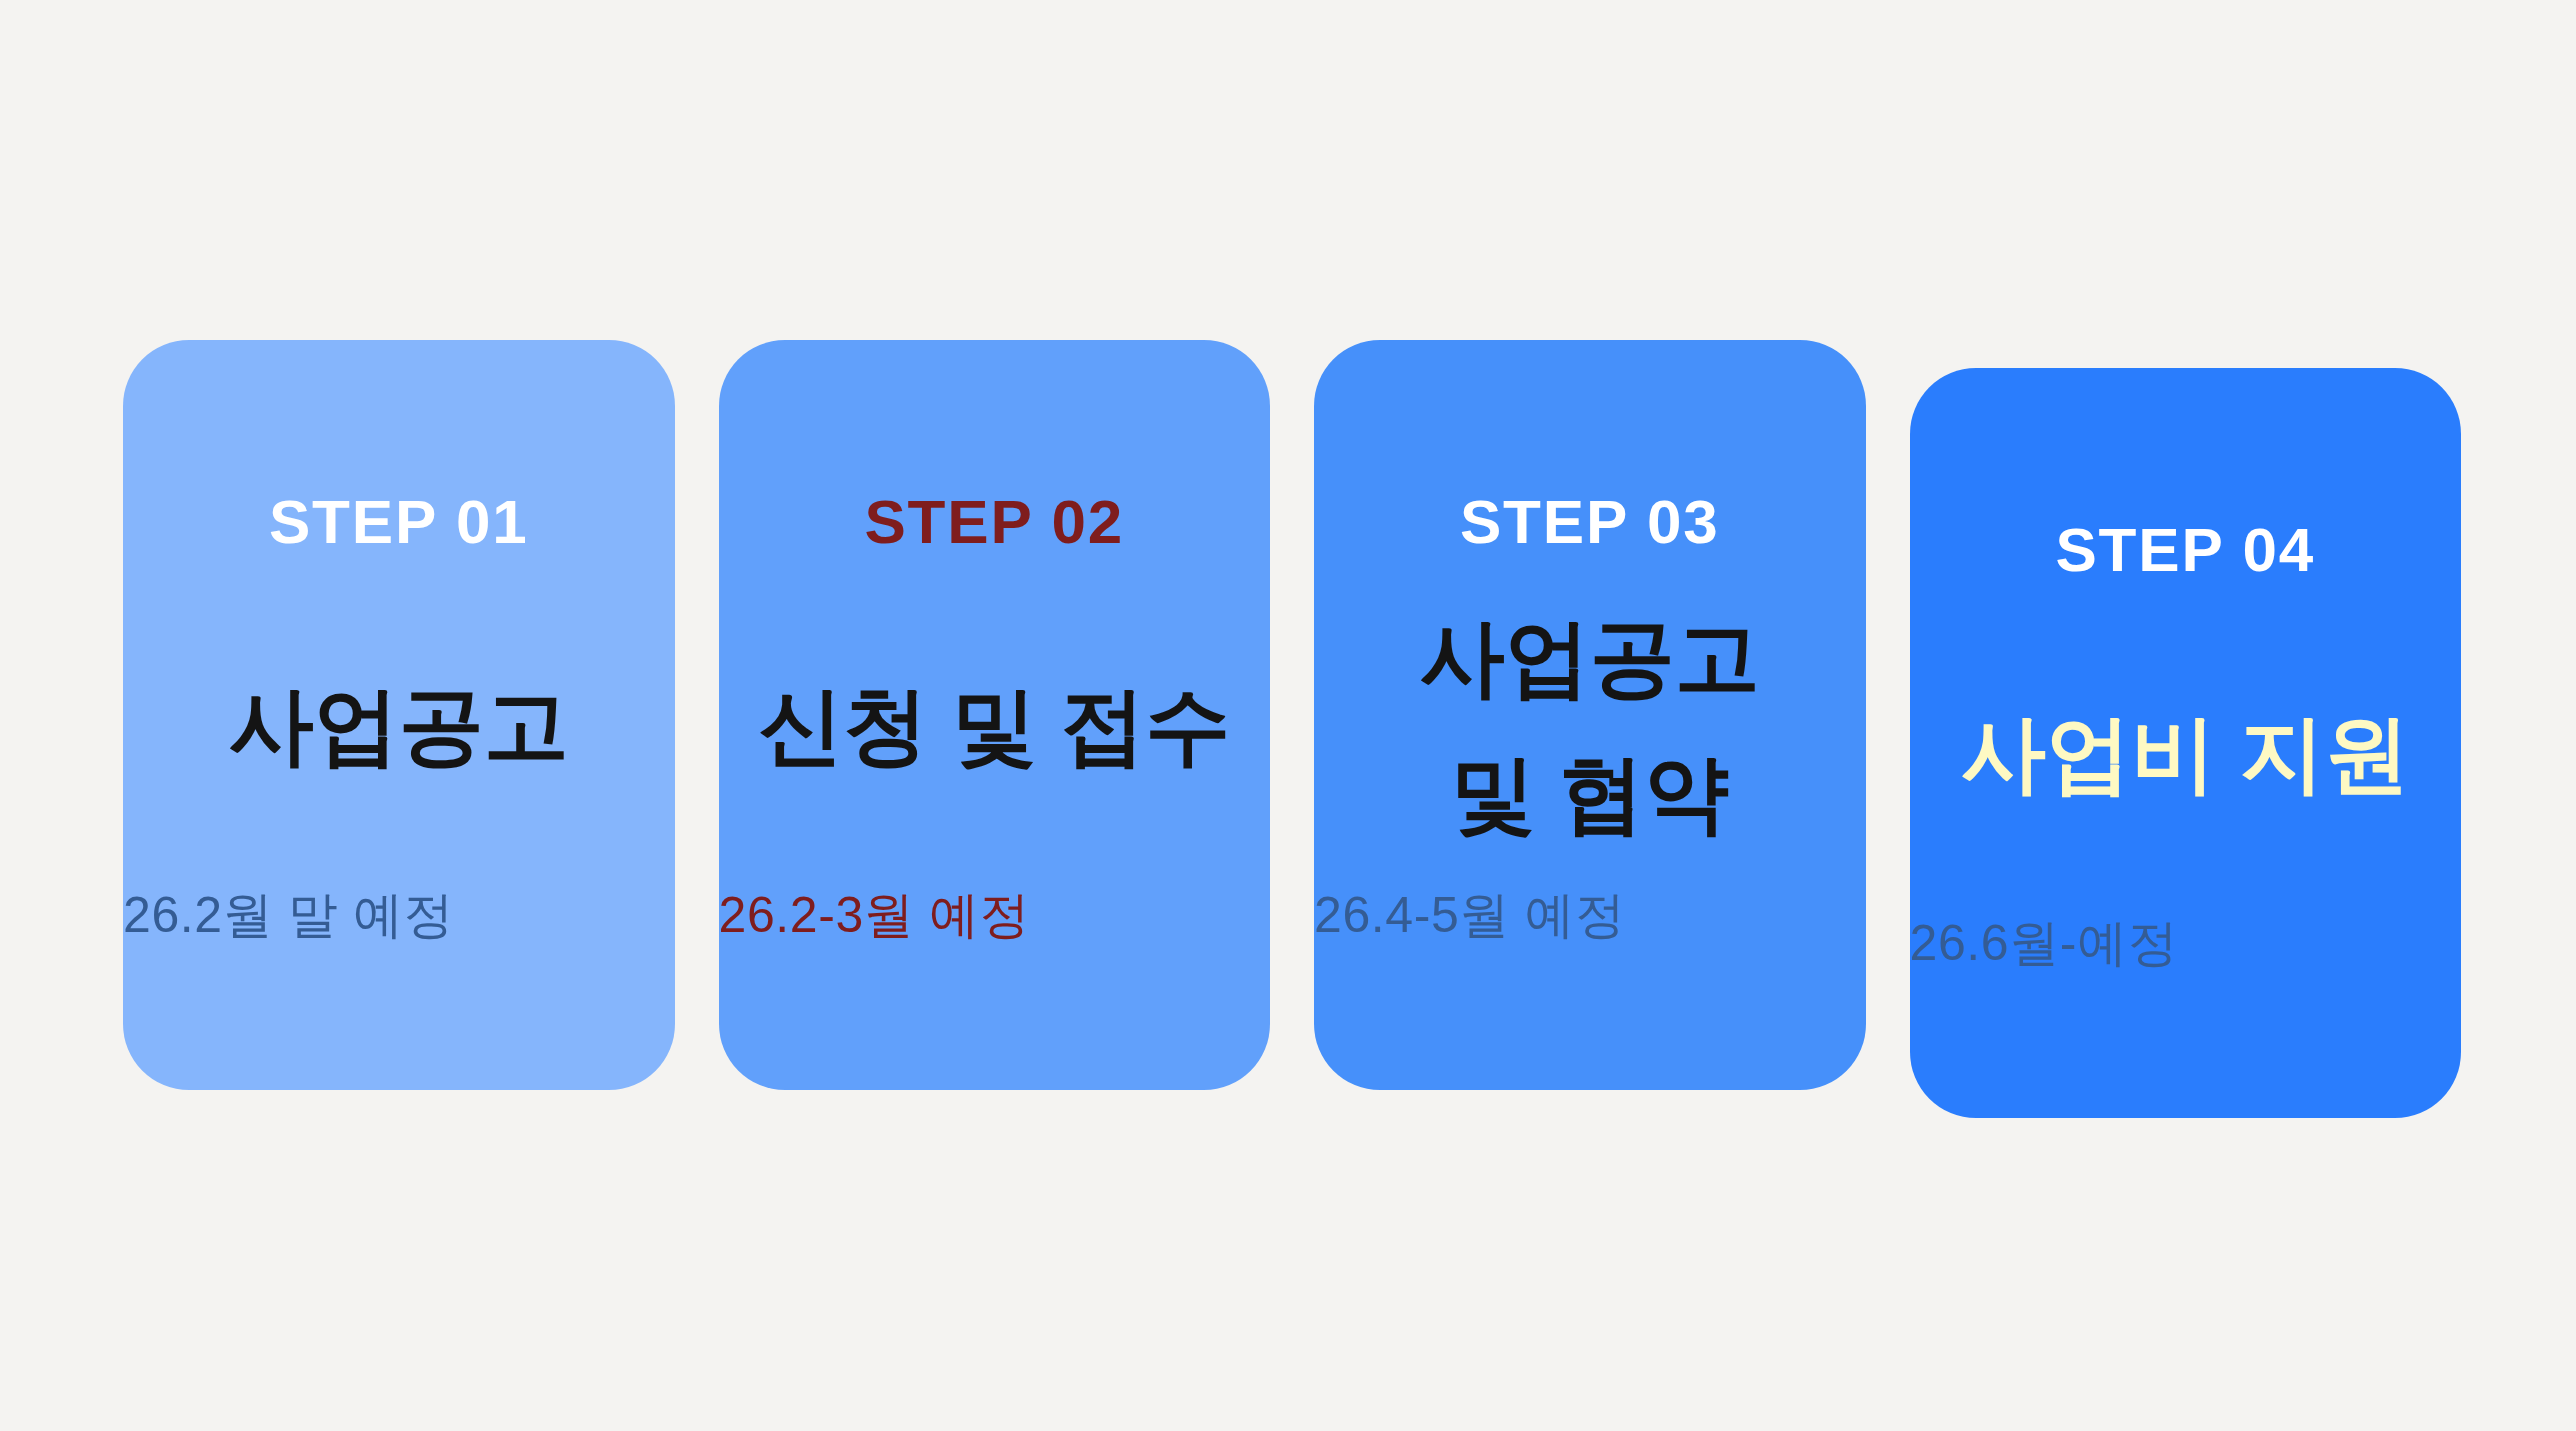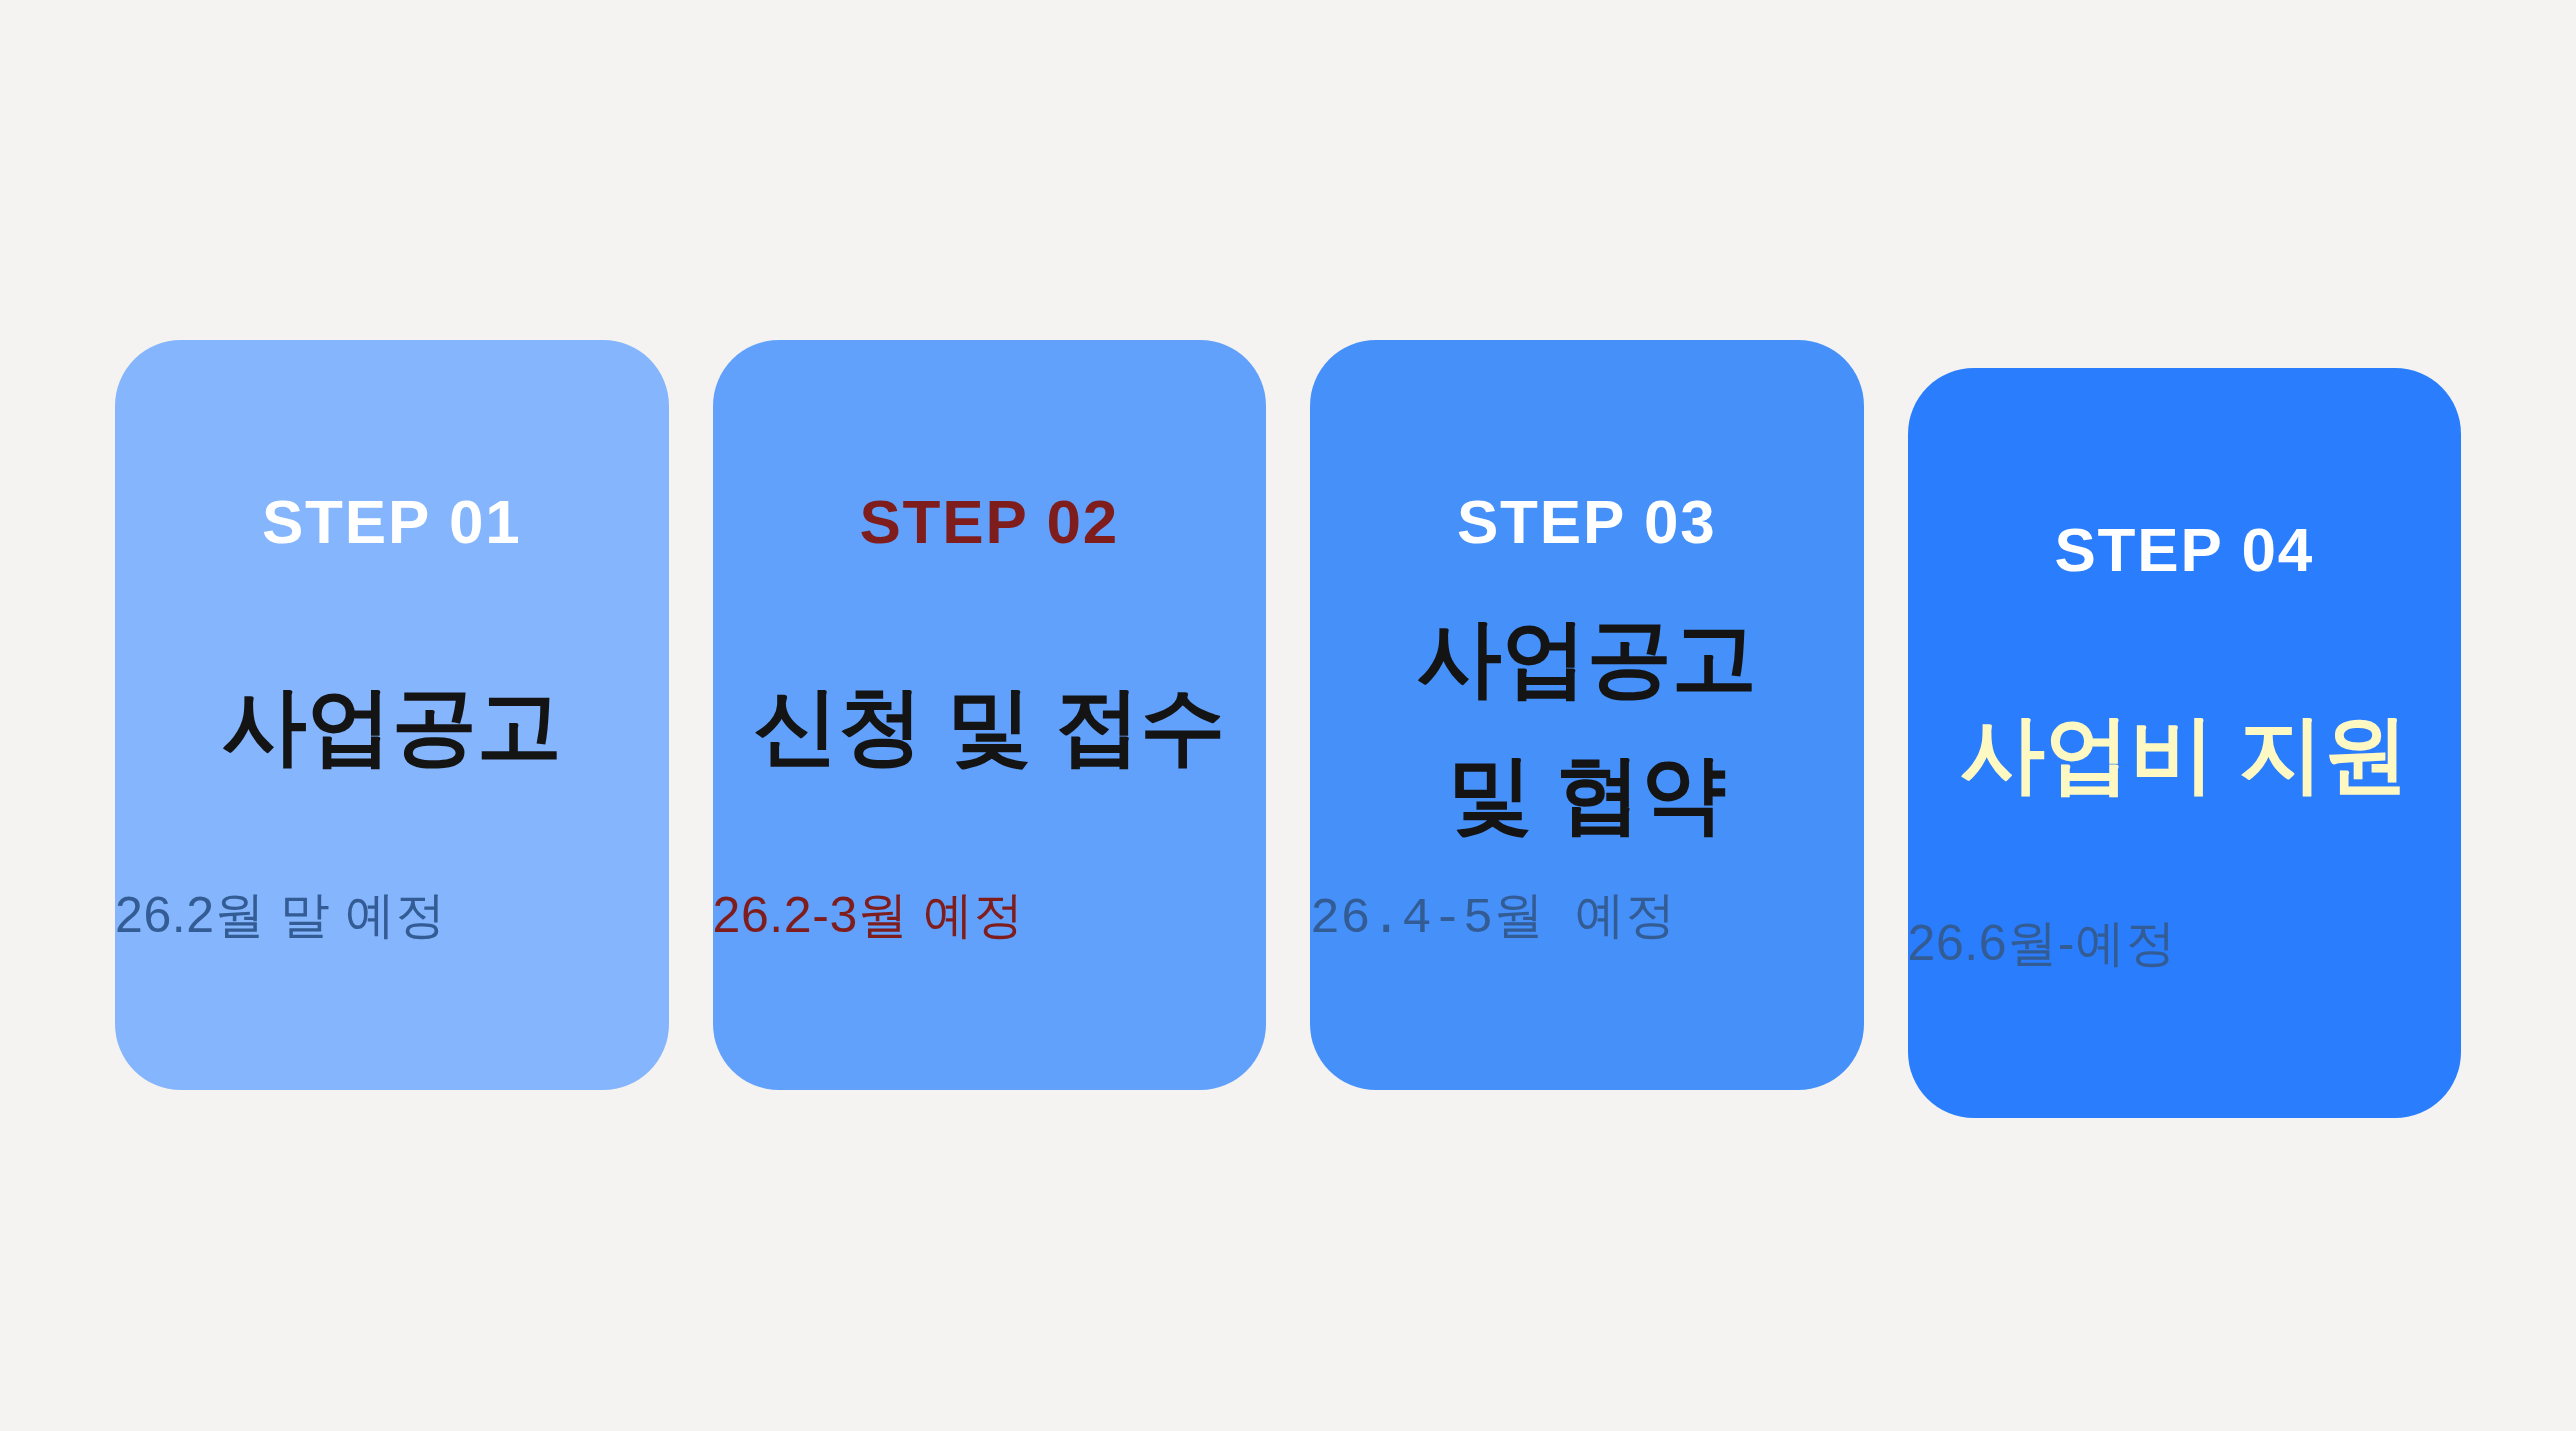--- a/index.html
+++ b/index.html
@@ -70,21 +70,21 @@
     font-weight: 500;
     letter-spacing: 0.6px;
   }
 </style>
 </head>
 <body style="background-color: rgb(244, 243, 241);">
 
 <div class="stage">
   <div class="cards">
 
-    <div class="card" style="background-color: rgb(133, 181, 252);">
+    <div class="card" style="background-color: rgb(133, 181, 252); margin-left: 8px;">
       <div class="step-label" style="color: rgb(255, 255, 255);">STEP 01</div>
       <div class="card-title" style="color: rgb(20, 20, 20);">
         <span class="line">사업공고</span>
       </div>
       <div class="card-date" style="color: rgb(52, 92, 148);">26.2월 말 예정</div>
     </div>
 
     <div class="card" style="background-color: rgb(97, 160, 251);">
       <div class="step-label" style="color: #7f1d1d;">STEP 02</div>
       <div class="card-title" style="color: rgb(20, 20, 20);">
@@ -92,21 +92,21 @@
       </div>
       <div class="card-date" style="color: #7f1d1d;">26.2-3월 예정</div>
     </div>
 
     <div class="card" style="background-color: rgb(70, 144, 250);">
       <div class="step-label" style="color: rgb(255, 255, 255);">STEP 03</div>
       <div class="card-title" style="color: rgb(20, 20, 20);">
         <span class="line">사업공고</span>
         <span class="line">및 협약</span>
       </div>
-      <div class="card-date" style="color: rgb(52, 92, 148); font-family: Liberation Mono, monospace;">26.4-5월 예정</div>
+      <div class="card-date" style="color: rgb(52, 92, 148);">26.4-5월 예정</div>
     </div>
 
     <div class="card" style="background-color: rgb(42, 125, 253); margin-top: 28px;">
       <div class="step-label" style="color: rgb(255, 255, 255);">STEP 04</div>
       <div class="card-title" style="color: #fef9c3;">
         <span class="line">사업비 지원</span>
       </div>
       <div class="card-date" style="color: rgb(52, 92, 148);">26.6월-예정</div>
     </div>
 

